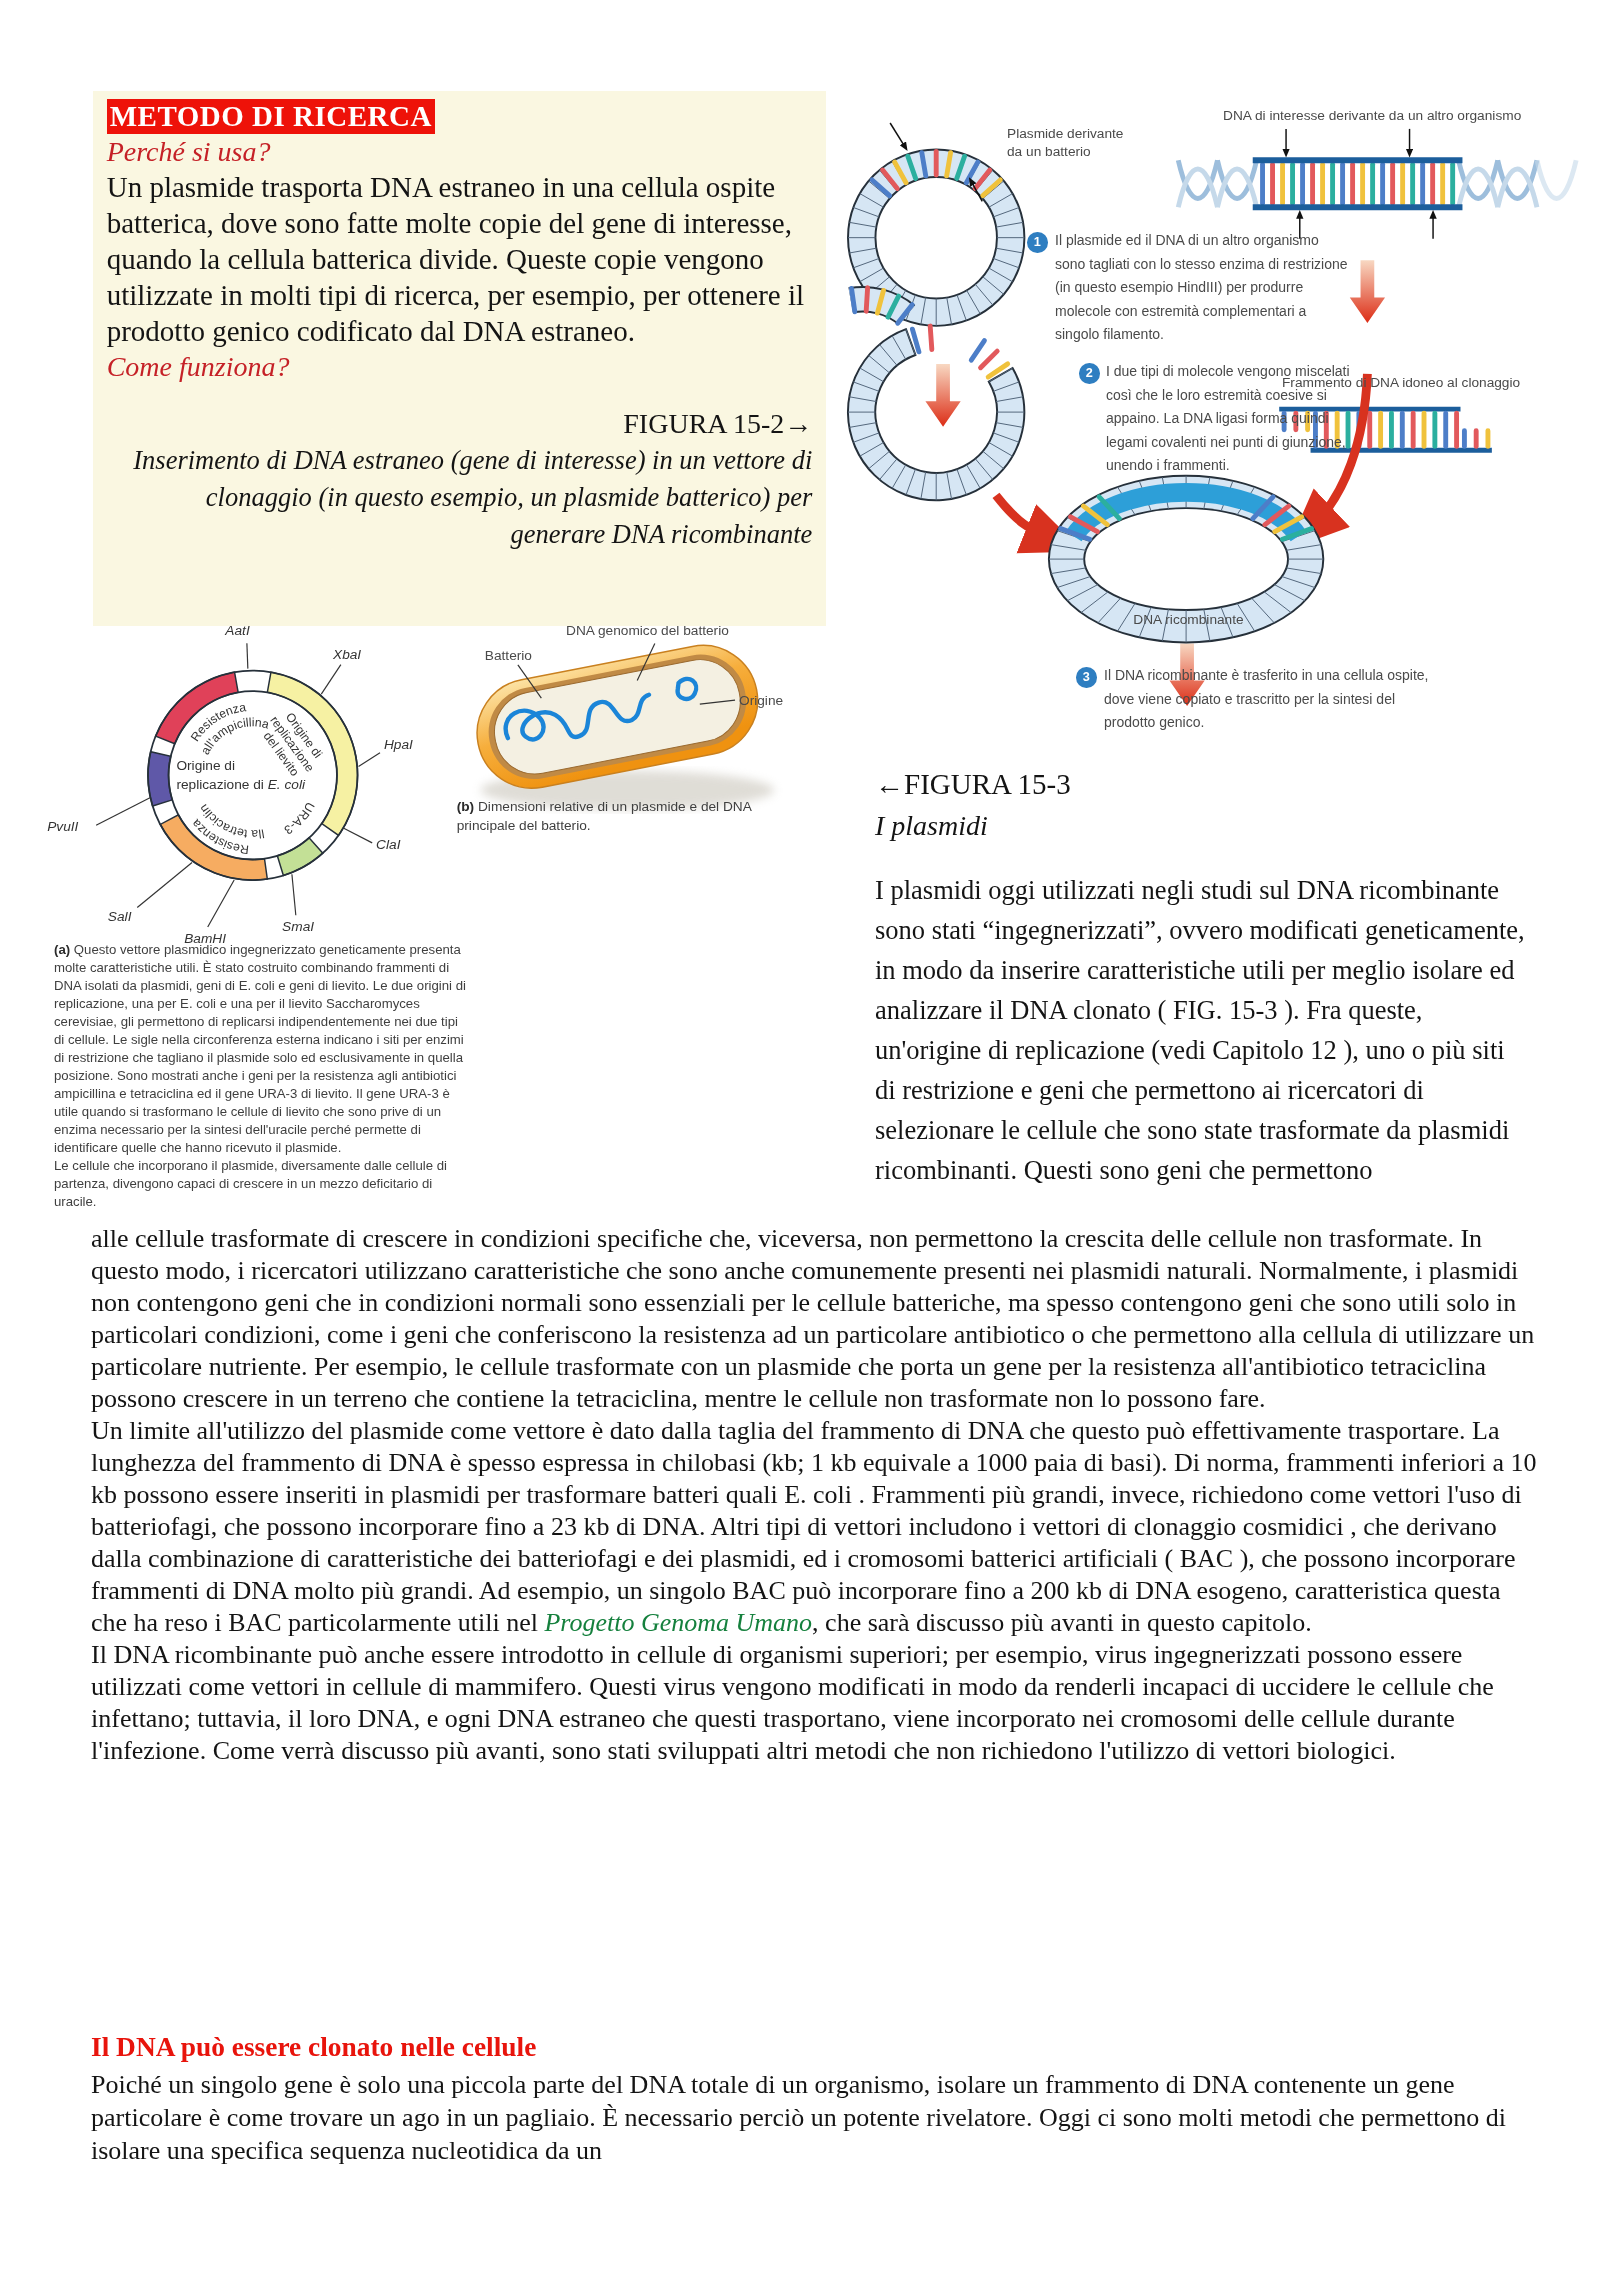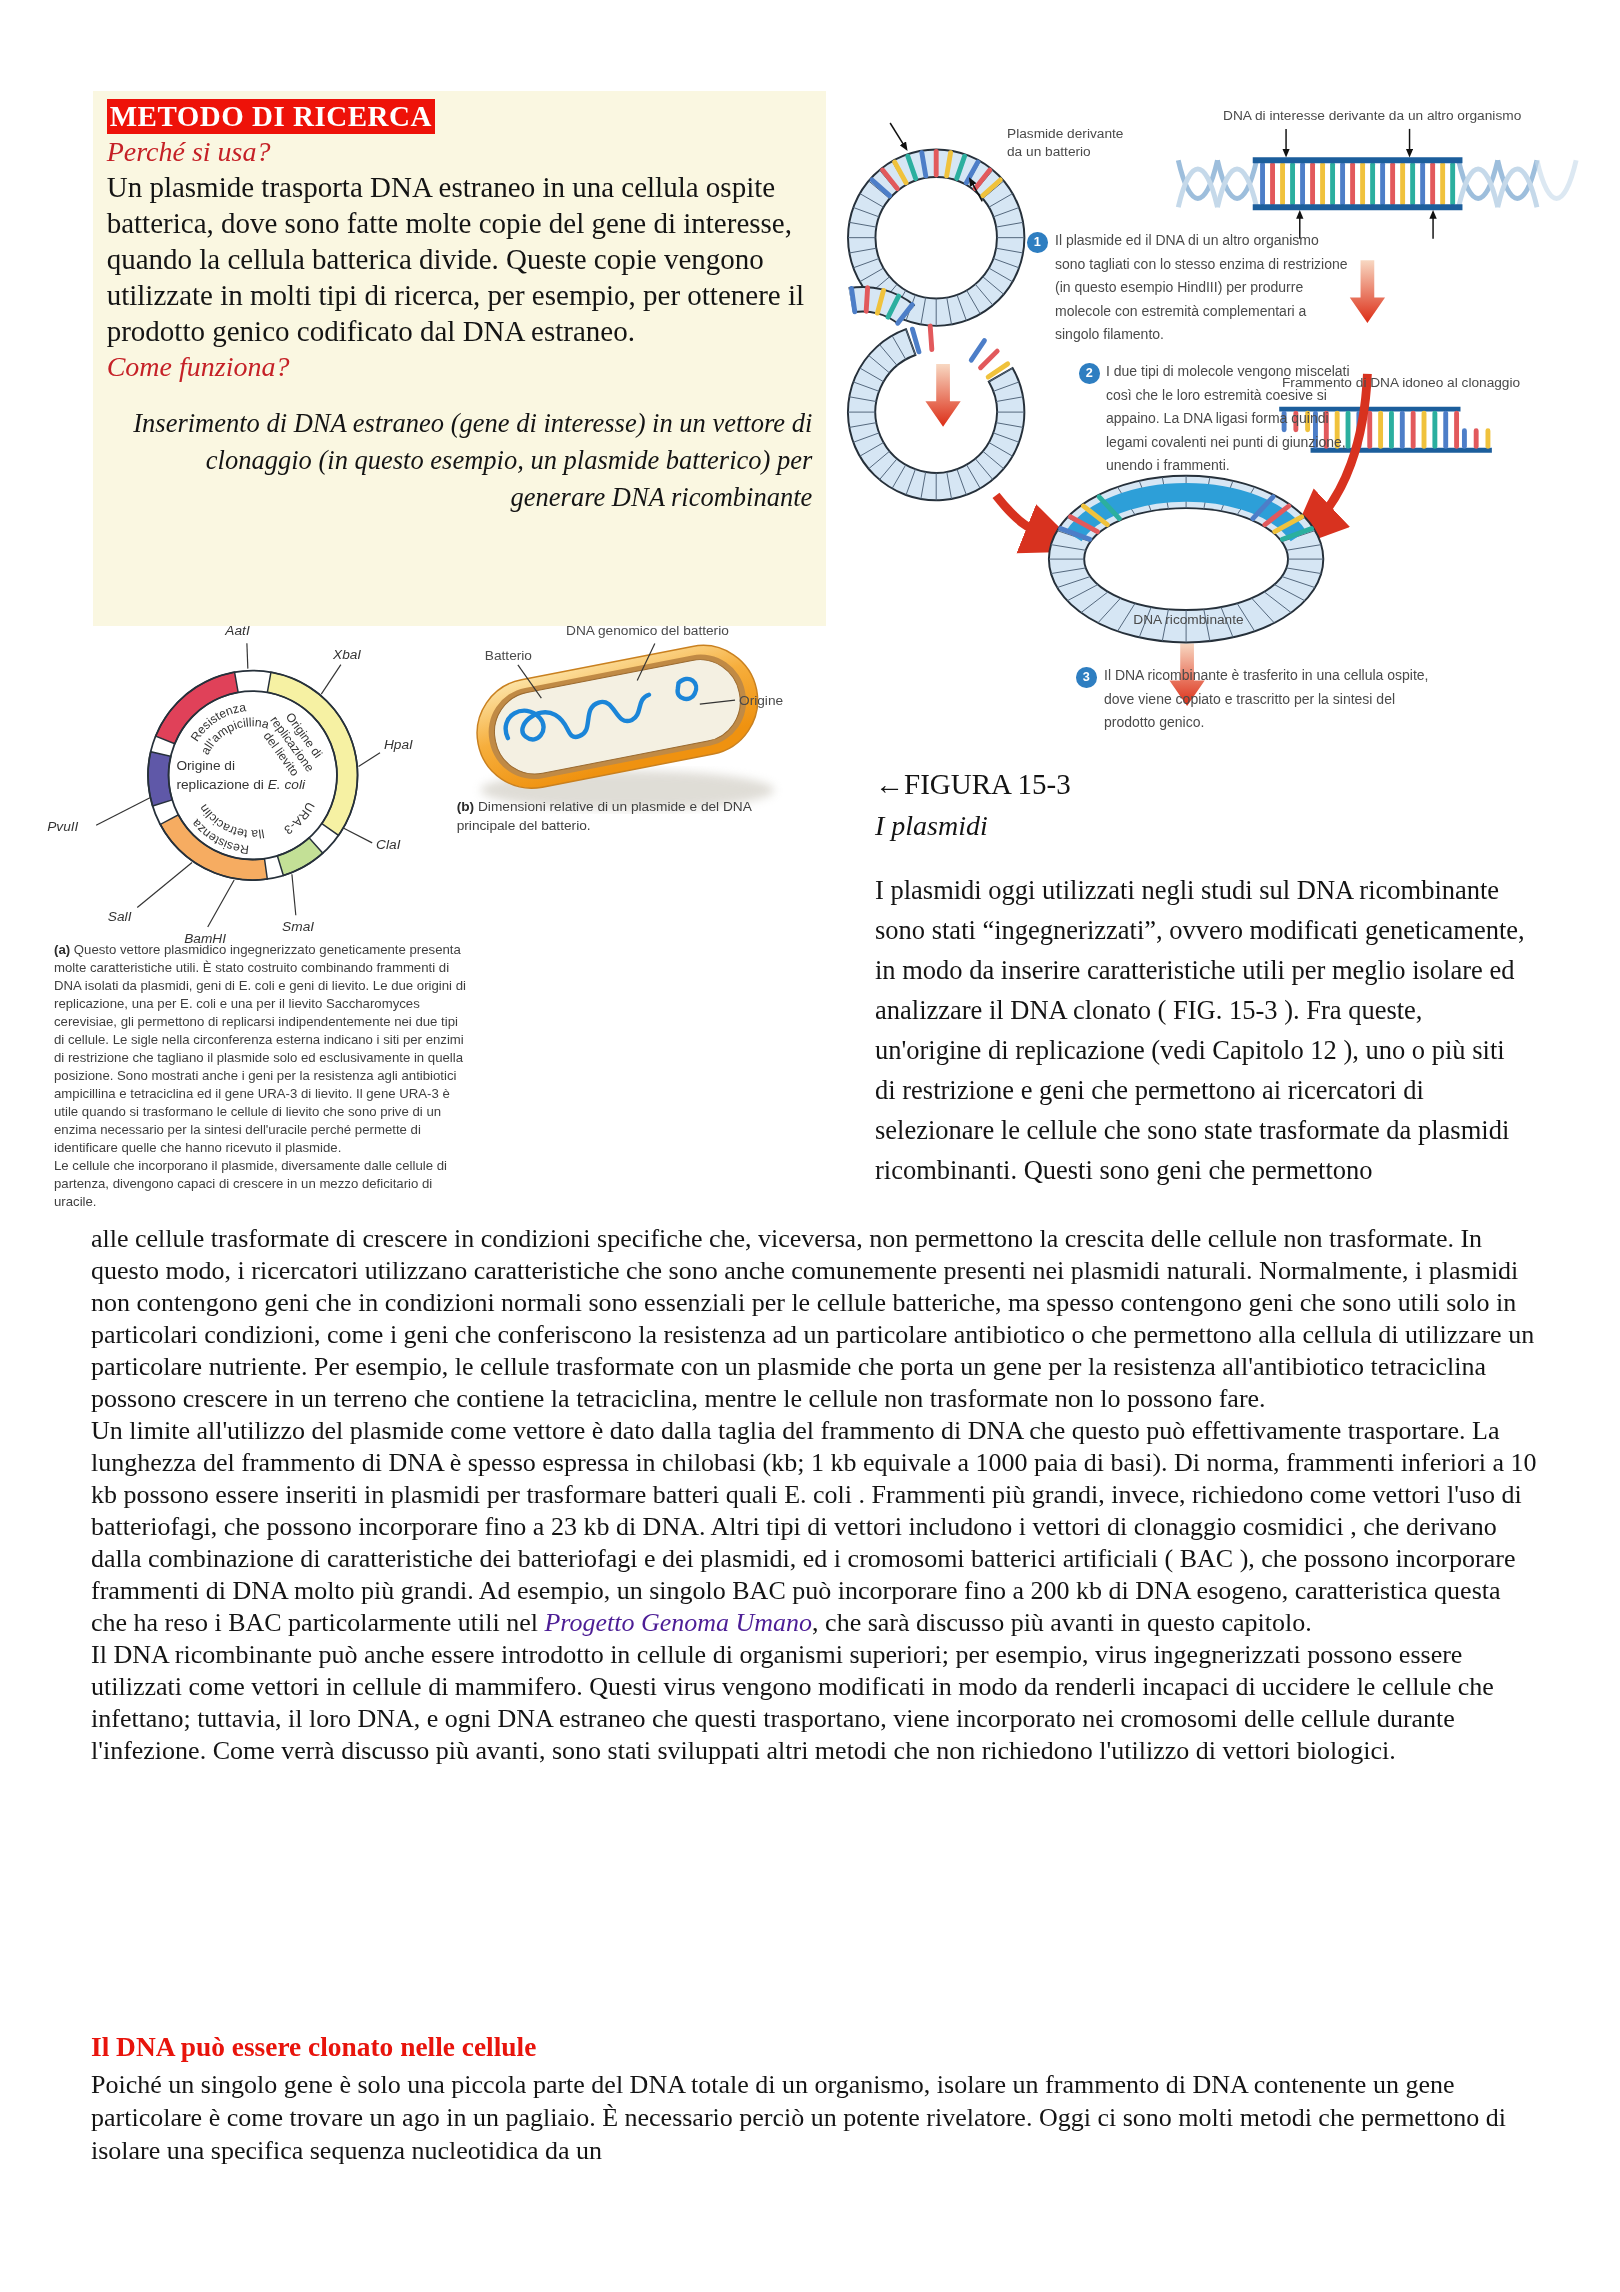--- a/index.html
+++ b/index.html
@@ -34,35 +34,36 @@
   .capb{position:absolute;left:15.7px;top:182px;width:304px;font-size:13.7px;line-height:18.6px;}
   .capa{left:54px;top:941px;width:416px;font-size:13.2px;line-height:18px;}
   .captag{font-weight:bold;color:#2b2b2b;}
   
   .f3hdr{left:875px;top:765px;font-size:29px;line-height:39px;}
   .f3sub{left:875px;top:807px;font-size:28px;font-style:italic;line-height:37px;text-align:right;}
   .f3para{left:875px;top:870px;width:651px;font-size:26.5px;line-height:40px;}
   
   .maintext{left:91px;top:1223px;width:1450px;font-size:26px;line-height:32px;}
   .maintext p{margin:0;}
-  .redlink{color:#4c1d95;font-style:italic;}
+  .redlink{color:#15803d;font-style:italic;}
   .sec2-h{left:91px;top:2031px;font-size:27.4px;font-weight:bold;color:#E8140C;line-height:33px;}
   .sec2-b{left:91px;top:2068px;width:1450px;font-size:26px;line-height:33px;}
 </style>
 </head>
 <body>
 
 <div class="page">
 
   <section class="abs method-box">
     <span class="mb-title">METODO DI RICERCA</span>
     <div class="mb-q">Perché si usa?</div>
     <div class="mb-body">Un plasmide trasporta DNA estraneo in una cellula ospite batterica, dove sono fatte molte copie del gene di interesse, quando la cellula batterica divide. Queste copie vengono utilizzate in molti tipi di ricerca, per esempio, per ottenere il prodotto genico codificato dal DNA estraneo.</div>
     <div class="mb-q">Come funziona?</div>
     <div class="mb-figwrap">
+      <div class="mb-figlabel">FIGURA 15-2→</div>
       <div class="mb-figcap">Inserimento di DNA estraneo (gene di interesse) in un vettore di clonaggio (in questo esempio, un plasmide batterico) per generare DNA ricombinante</div>
     </div>
   </section>
 
   <div class="abs" id="fig2">
     <svg width="765" height="686" viewBox="0 0 780 700">
       <defs>
         <linearGradient id="gradRed" x1="0" y1="0" x2="0" y2="1">
           <stop offset="0" stop-color="#F8D8C2"></stop>
             <stop offset="1" stop-color="#DC2D16"></stop>

